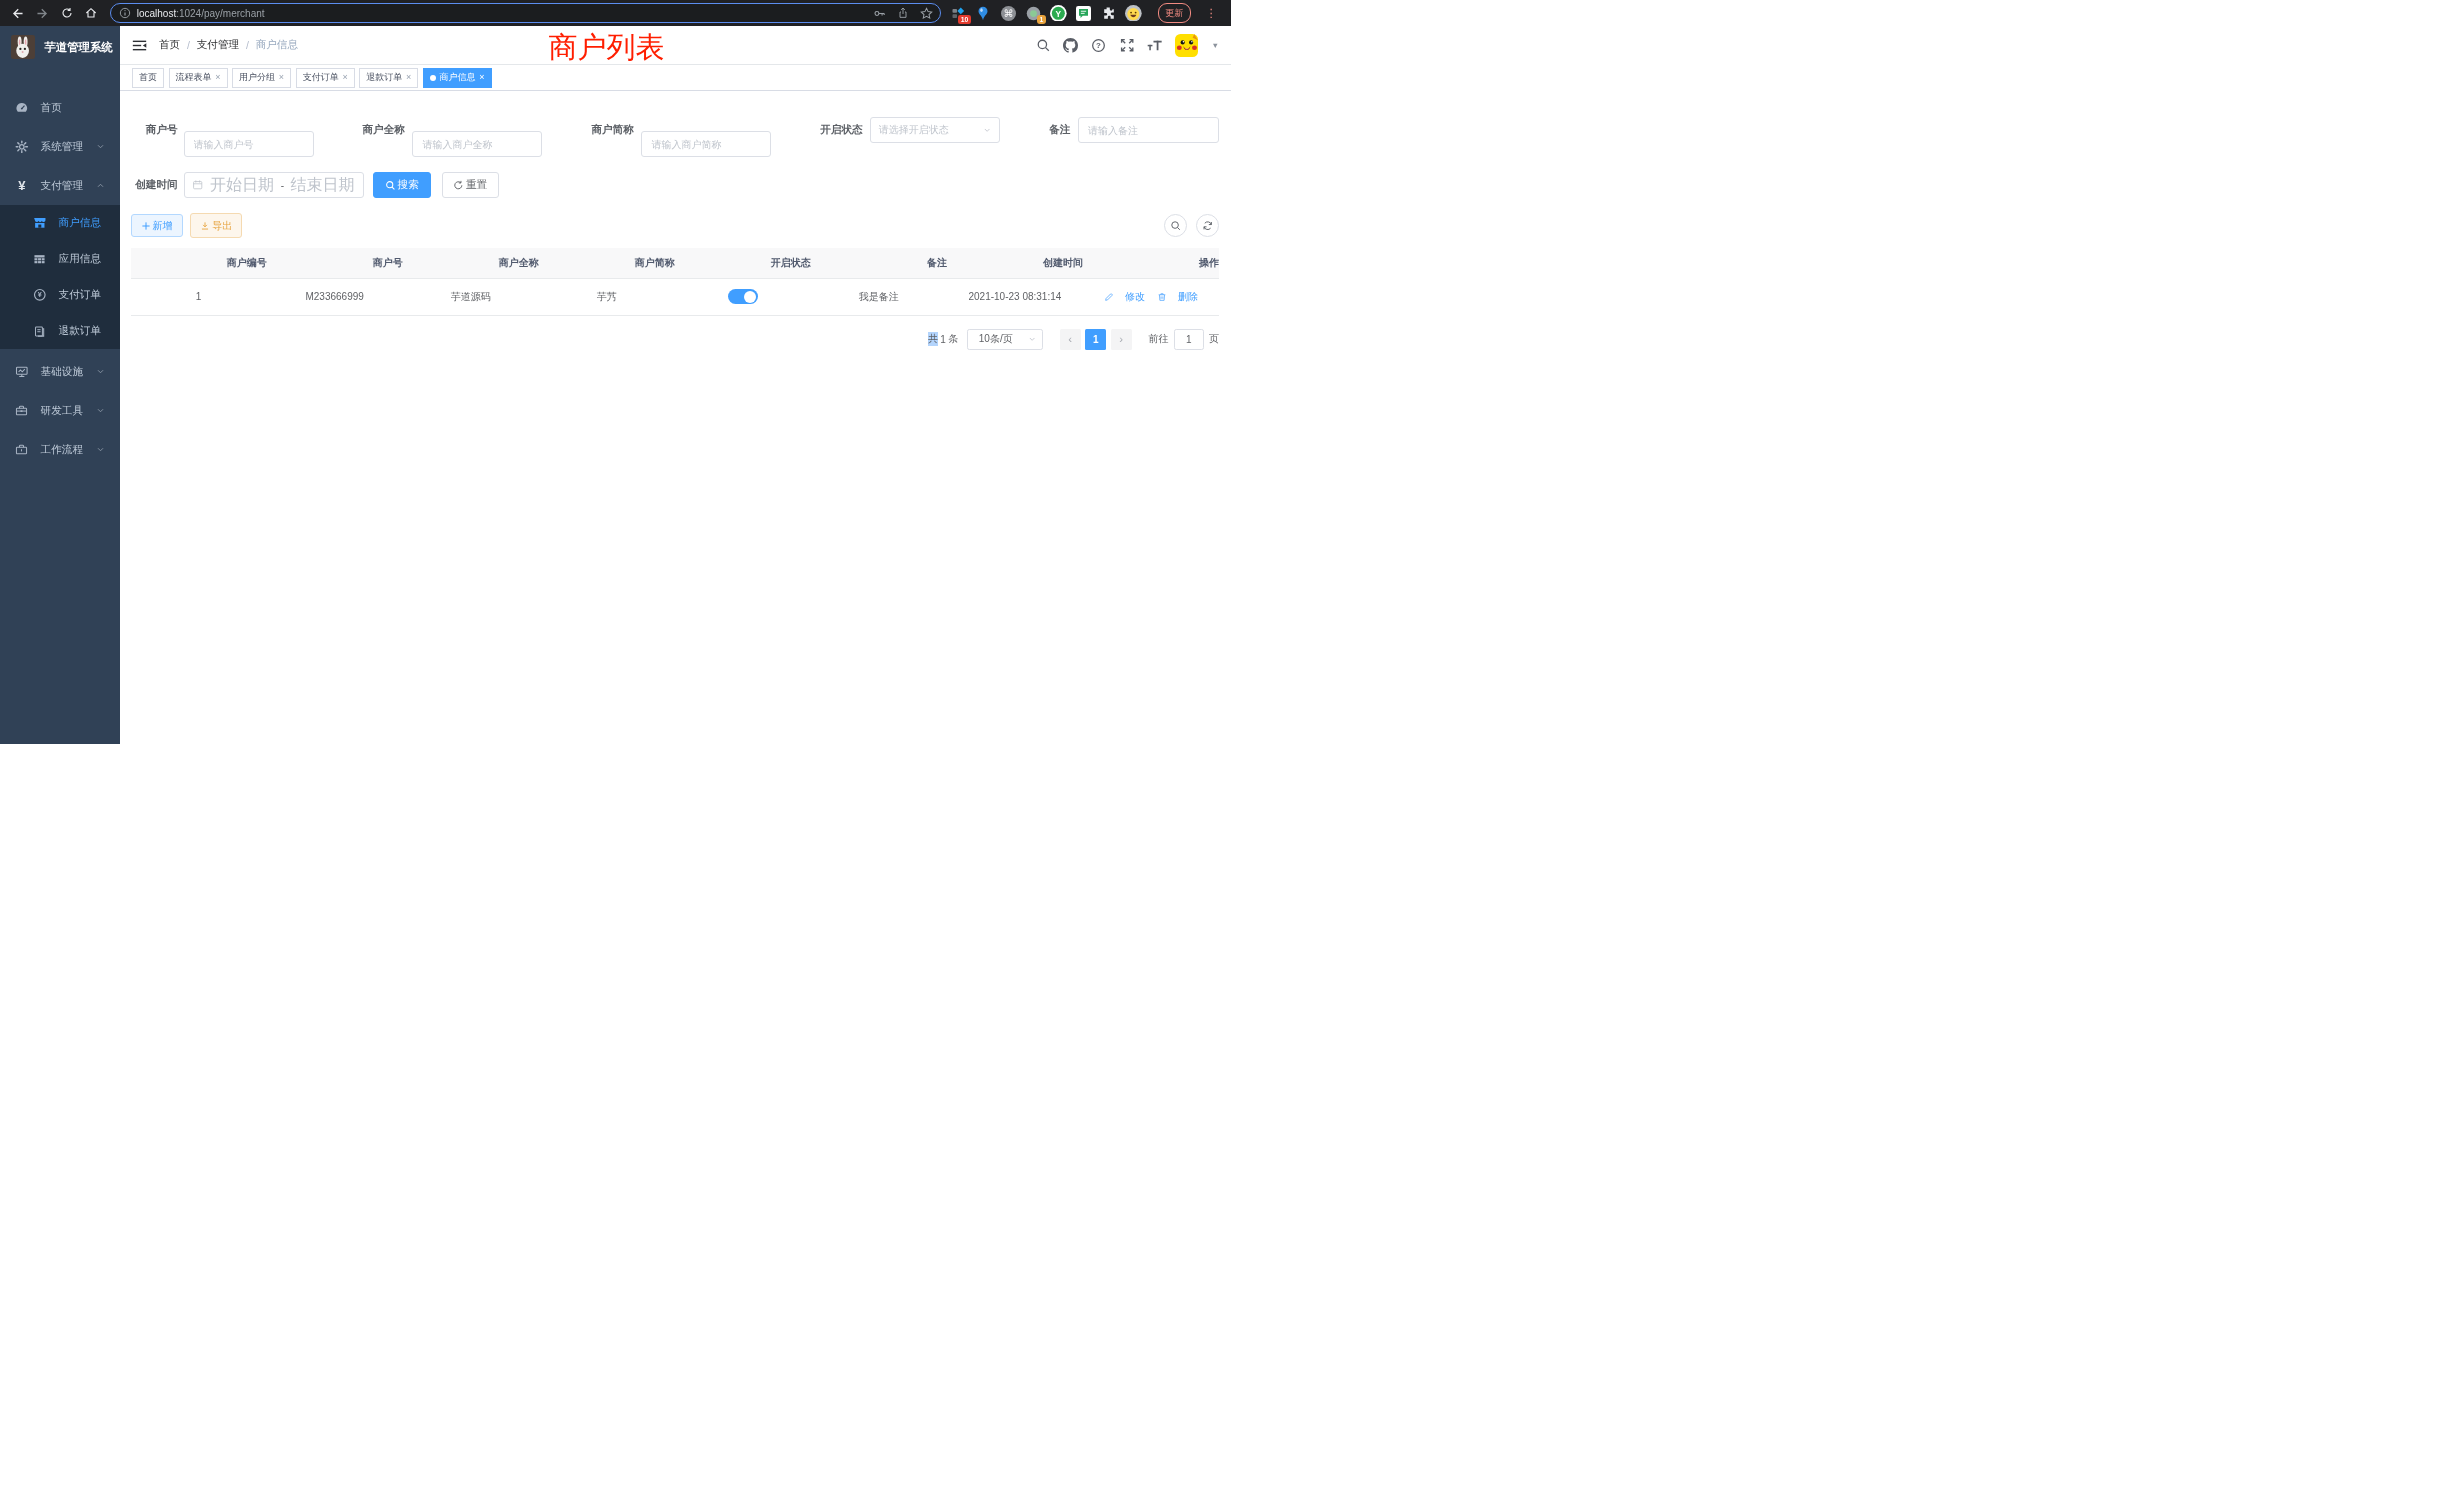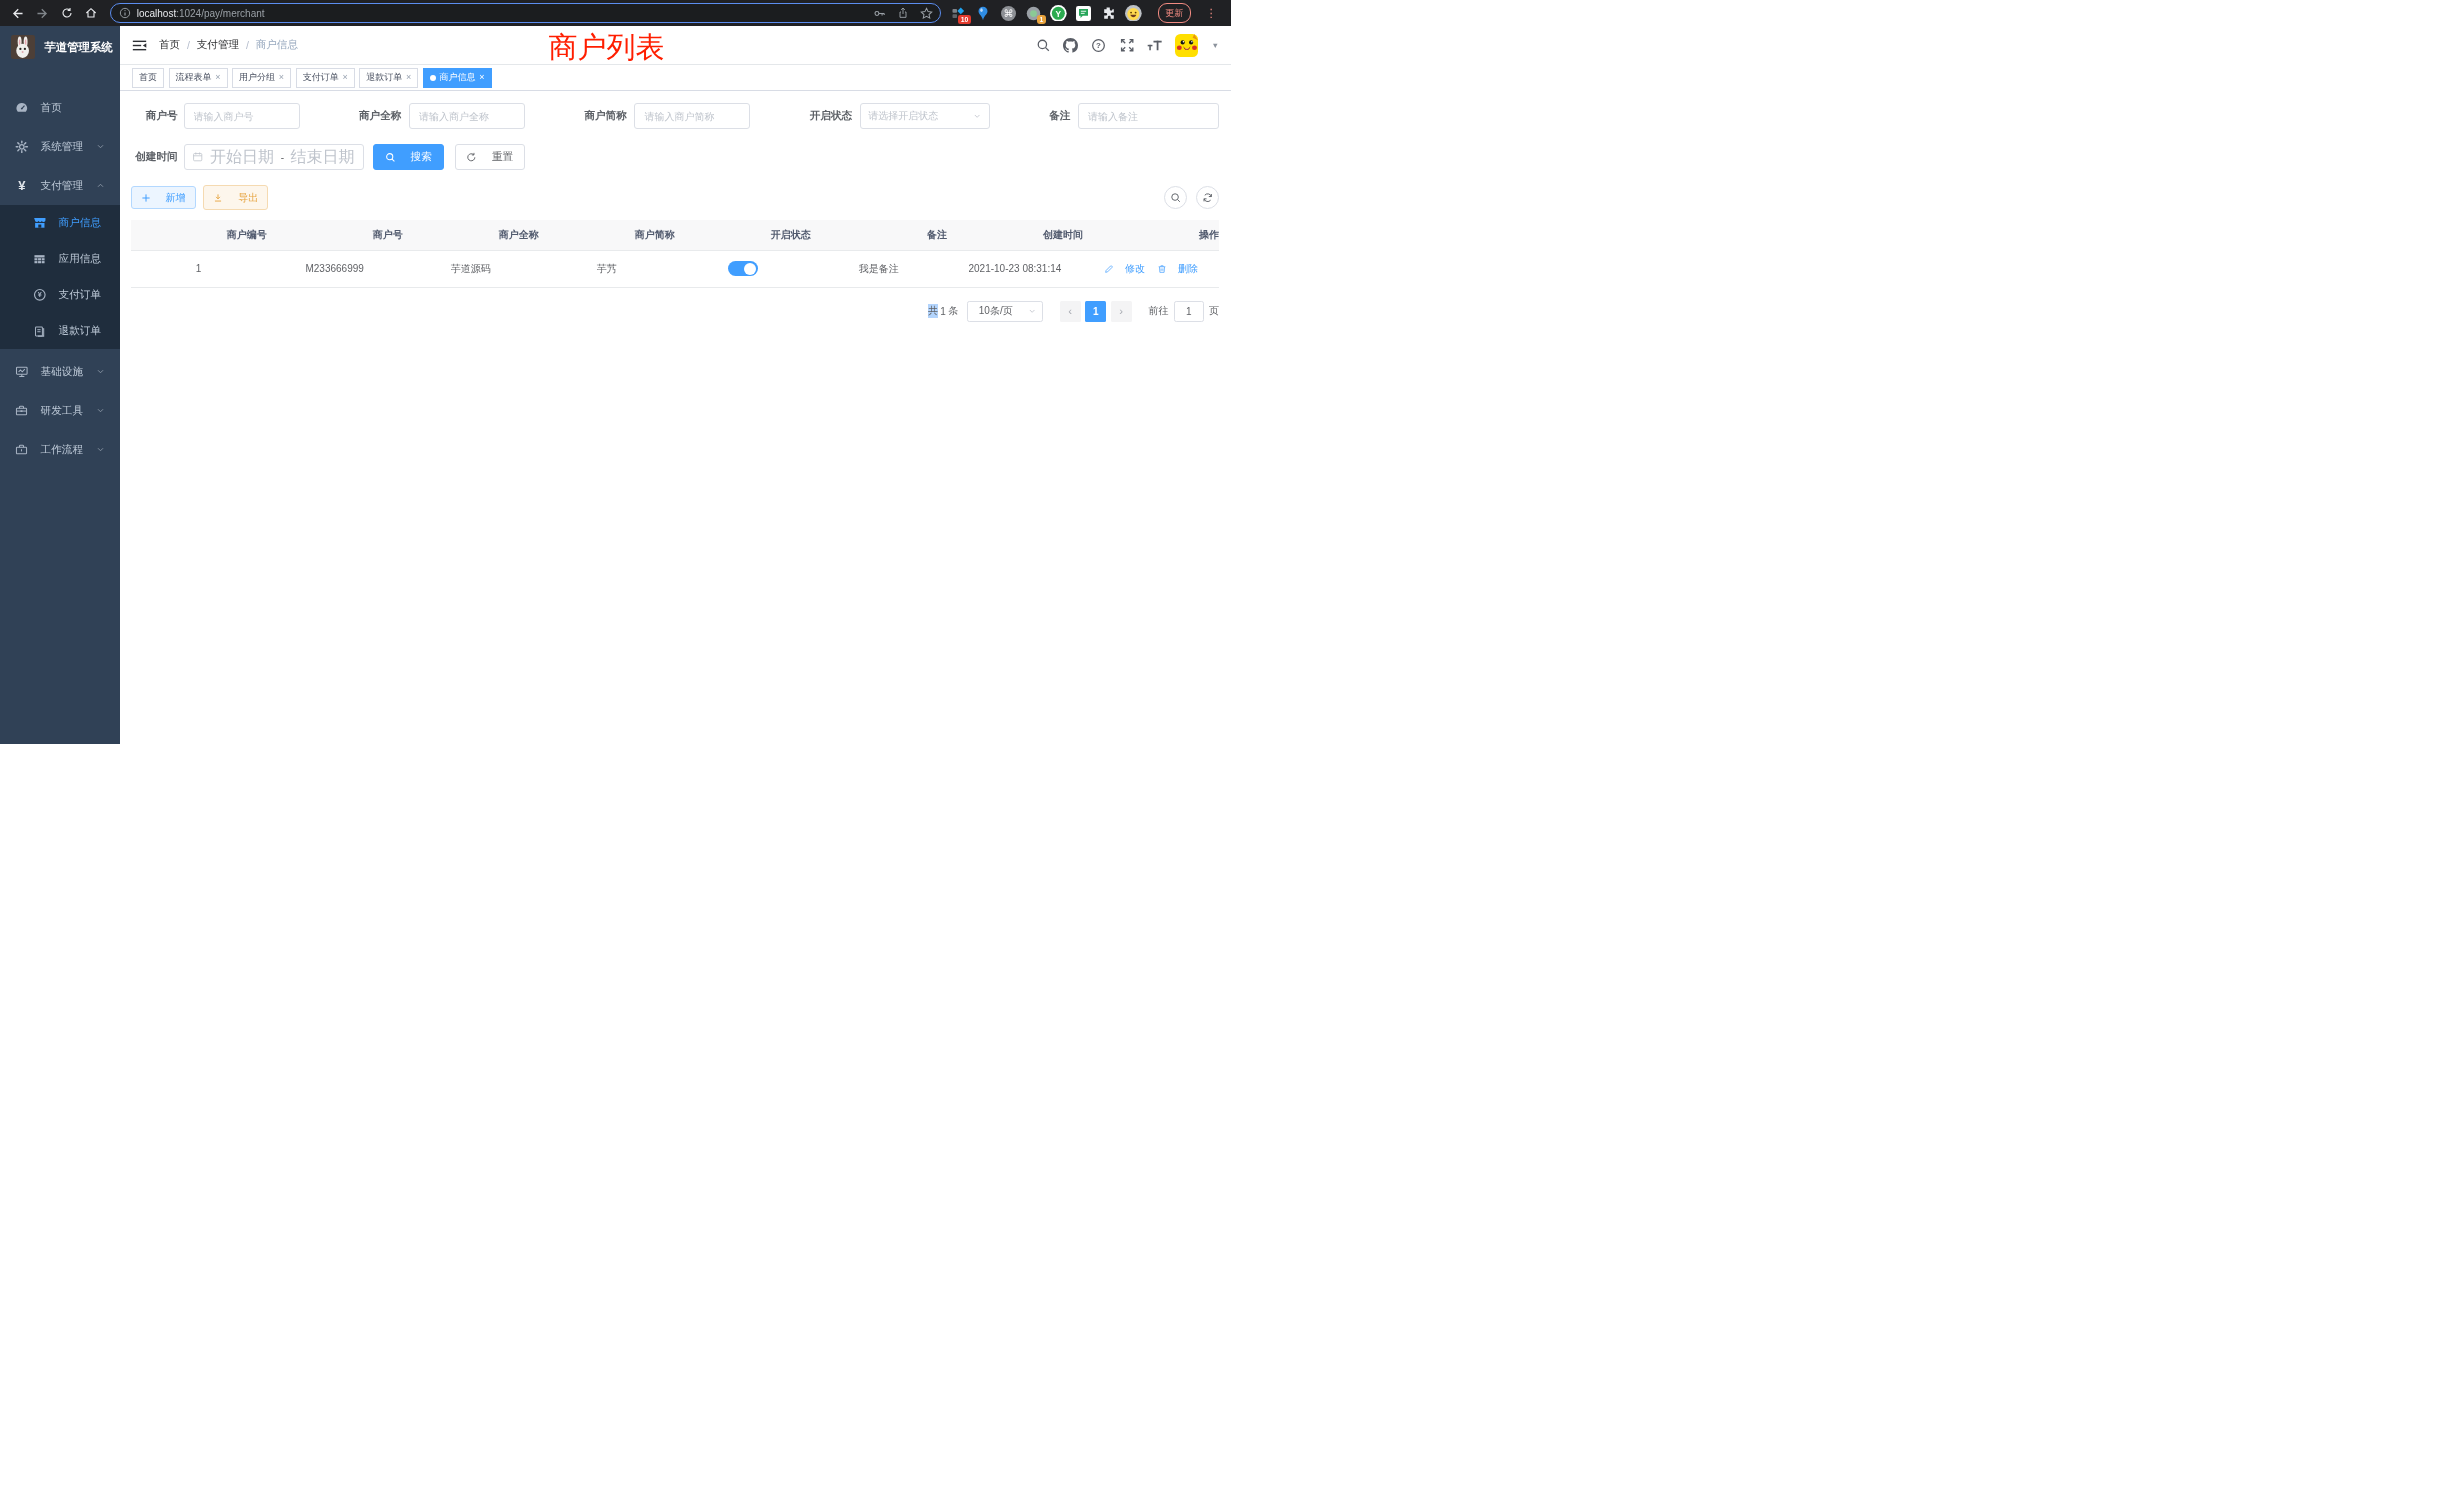--- a/index.html
+++ b/index.html
@@ -58,27 +58,27 @@
   .tag .dot { width:6px; height:6px; border-radius:50%; background:#fff; display:inline-block; }
 
   .main { flex:1; padding:12px 12px 0 10.6px; }
   .frow { display:flex; align-items:center; }
   .frow1 { justify-content:space-between; margin-bottom:15px; }
   .fgroup { display:flex; align-items:center; }
   .flabel { font-size:10.6px; color:#5c6066; font-weight:700; white-space:nowrap; margin-right:7.6px; }
   .flabel.first { width:47px; text-align:right; margin-right:6px; }
   .tinput { height:26px; border:0.8px solid #dcdfe6; border-radius:3px; padding:0 9px; font-size:10px; color:#606266; background:#fff; outline:none; font-family:inherit; }
   .tinput::placeholder { color:#bfc4cc; }
-  .w172 { width:116px; } .w186 { width:141px; }
+  .w172 { width:130px;margin-top:28px; } .w186 { width:141px; }
   .fselect { width:130px; height:26px; border:0.8px solid #dcdfe6; border-radius:3px; padding:0 7.6px; display:flex; align-items:center; font-size:10px; color:#bfc4cc; background:#fff; cursor:pointer; }
   .fselect .chev { margin-left:auto; color:#c0c4cc; }
   .daterange { width:180px; height:26px; border:0.8px solid #dcdfe6; border-radius:3px; display:flex; align-items:center; padding:0 7.6px; gap:6px; background:#fff; cursor:text; }
   .daterange .ph { font-size:16px; color:#bfc4cc; flex:1; text-align:center; }
   .daterange .sep { font-size:10px; color:#606266; }
-  .btn { display:inline-flex; align-items:center; justify-content:center; gap:15px; border-radius:3px; cursor:pointer; font-family:inherit; }
+  .btn { display:inline-flex; align-items:center; justify-content:center; gap:2px; border-radius:3px; cursor:pointer; font-family:inherit; }
   .btn-search { height:26px; padding:0 11.4px; background:#409eff; border:0.8px solid #409eff; color:#fff; font-size:10.6px; margin-left:9px; }
   .btn-reset { height:26px; padding:0 10.6px; background:#fff; border:0.8px solid #dcdfe6; color:#606266; font-size:10.6px; margin-left:10.6px; }
 
   .toolbar { display:flex; align-items:center; margin-bottom:10px; }
   .btn-add { height:23px; padding:0 9px; font-size:10px; background:#ecf5ff; border:0.8px solid #b3d8ff; color:#409eff; }
   .btn-export { height:25px; padding:0 9px; font-size:10px; background:#fdf6ec; border:0.8px solid #f5dab1; color:#e6a23c; margin-left:7.6px; }
   .tool-right { margin-left:auto; display:flex; align-items:center; gap:9px; }
   .circle-btn { width:23px; height:23px; border-radius:50%; border:0.8px solid #dcdfe6; background:#fff; color:#5c6066; display:flex; align-items:center; justify-content:center; cursor:pointer; }
 
   table.grid { width:100%; border-collapse:collapse; table-layout:fixed; }

